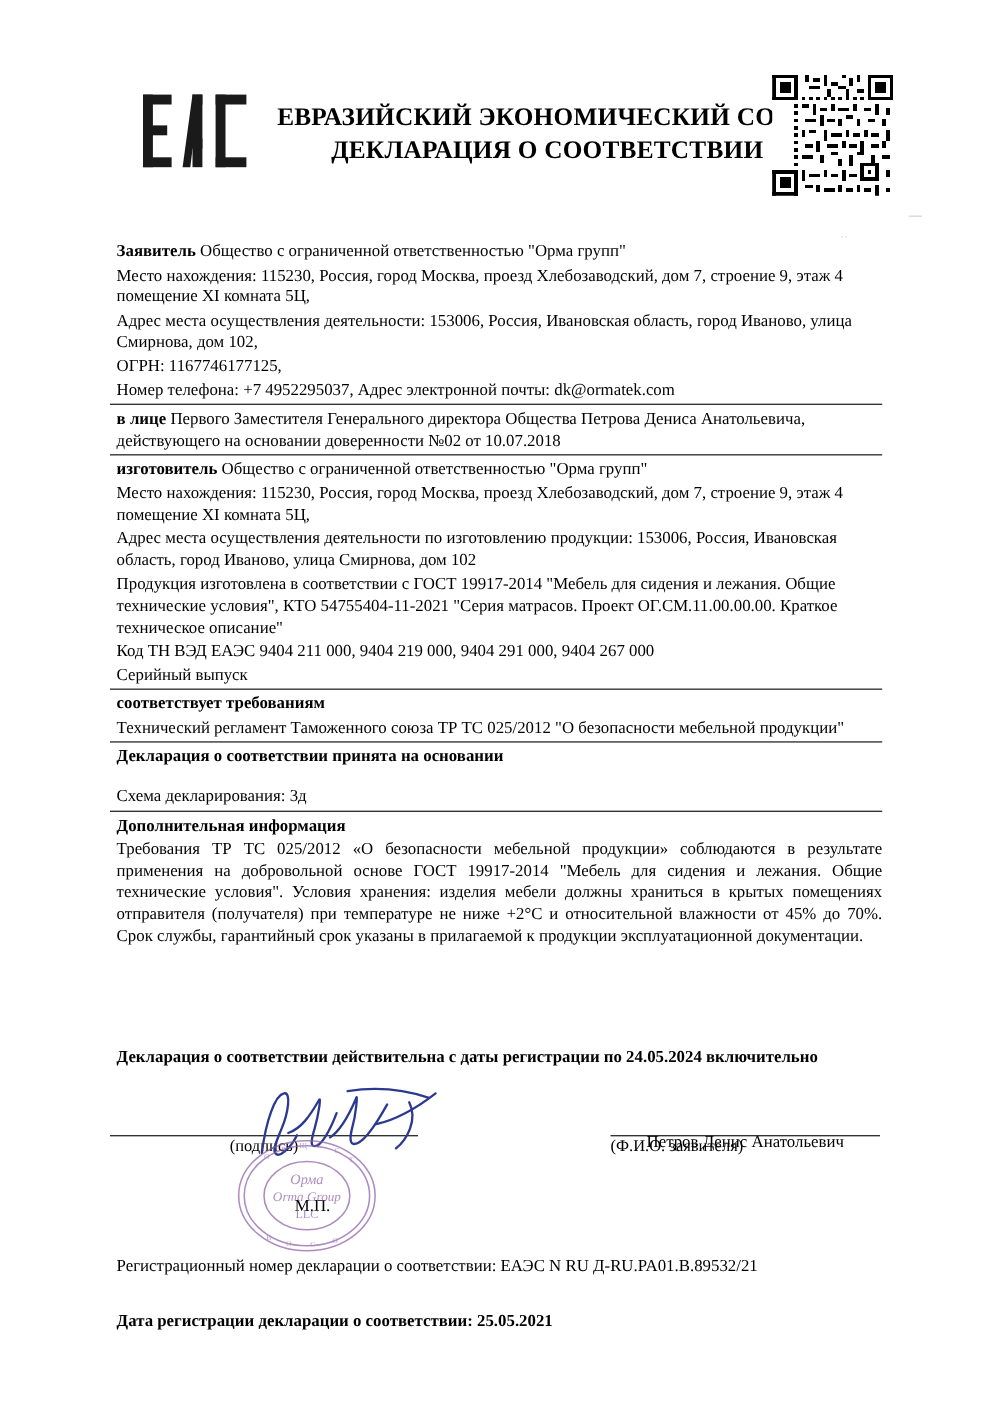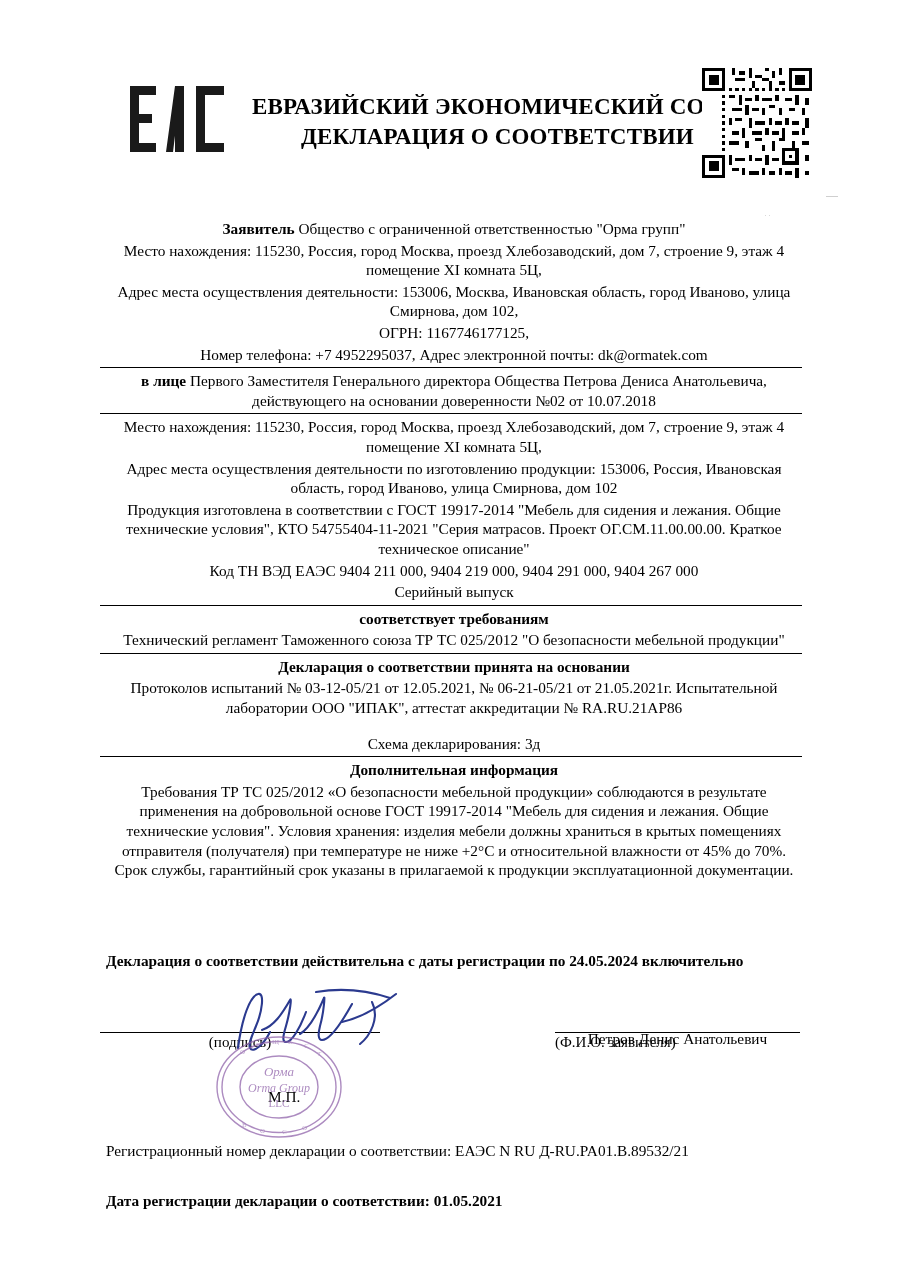--- a/index.html
+++ b/index.html
@@ -77,21 +77,20 @@
     position: absolute;
     left: 100px;
     top: 218px;
     width: 702px;
     font-size: 15.3px;
     line-height: 19.6px;
   }
   .doc p {
     margin: 0;
     padding: 1px 0 1px 6px;
-    text-align: center;
   }
   .b { font-weight: bold; }
   .just { text-align: justify; }
   .hr {
     border-top: 1px solid #000;
     height: 0;
     margin: 2px 0 2px 0;
   }
   .gap-md { height: 14px; }
 
@@ -341,49 +340,52 @@
   </div>
   <div class="side-tick"></div>
 
   <div class="doc">
 
     <p>
       <span class="b">Заявитель</span>
       <span>Общество с ограниченной ответственностью "Орма групп"</span>
     </p>
     <p>Место нахождения: 115230, Россия, город Москва, проезд Хлебозаводский, дом 7, строение 9, этаж 4 помещение XI комната 5Ц,</p>
-    <p>Адрес места осуществления деятельности: 153006, Москва, Ивановская область, город Иваново, улица Смирнова, дом 102,</p>
+    <p>Адрес места осуществления деятельности: 153006, Россия, Ивановская область, город Иваново, улица Смирнова, дом 102,</p>
     <p>ОГРН: 1167746177125,</p>
     <p>Номер телефона: +7 4952295037, Адрес электронной почты: dk@ormatek.com</p>
 
     <div class="hr"></div>
 
     <p>
       <span class="b">в лице</span>
       <span>Первого Заместителя Генерального директора Общества Петрова Дениса Анатольевича, действующего на основании доверенности №02 от 10.07.2018</span>
     </p>
 
     <div class="hr"></div>
 
 
+    <p>
+      <span class="b">изготовитель</span>
+      <span>Общество с ограниченной ответственностью "Орма групп"</span>
+    </p>
     <p>Место нахождения: 115230, Россия, город Москва, проезд Хлебозаводский, дом 7, строение 9, этаж 4 помещение XI комната 5Ц,</p>
     <p>Адрес места осуществления деятельности по изготовлению продукции: 153006, Россия, Ивановская область, город Иваново, улица Смирнова, дом 102</p>
     <p>Продукция изготовлена в соответствии с ГОСТ 19917-2014 "Мебель для сидения и лежания. Общие технические условия", КТО 54755404-11-2021 "Серия  матрасов. Проект ОГ.СМ.11.00.00.00. Краткое техническое описание"</p>
     <p>Код ТН ВЭД ЕАЭС 9404 211 000, 9404 219 000, 9404 291 000, 9404 267 000</p>
     <p>Серийный выпуск</p>
 
     <div class="hr"></div>
 
     <p class="b">соответствует требованиям</p>
     <p class="just">Технический регламент Таможенного союза ТР ТС 025/2012 "О безопасности мебельной продукции"</p>
 
     <div class="hr"></div>
 
     <p class="b">Декларация о соответствии принята на основании</p>
-    <p class="just">Протоколов испытаний № 03-12-05/21 от 12.05.2021, № 06-21-05/21  от 21.05.2021г. Испытательной лаборатории ООО "ИПАК", аттестат аккредитации № RA.RU.21АР86</p>
 
     <div class="gap-md"></div>
 
     <p>Схема декларирования: 3д</p>
 
     <div class="hr"></div>
 
     <p class="b">Дополнительная информация</p>
     <p class="just">Требования ТР ТС 025/2012 «О безопасности мебельной продукции» соблюдаются в результате применения на добровольной основе ГОСТ 19917-2014 "Мебель для сидения и лежания. Общие технические условия". Условия хранения: изделия мебели должны храниться в крытых помещениях отправителя (получателя) при температуре не ниже +2°С и относительной влажности от 45% до 70%. Срок службы, гарантийный срок указаны в прилагаемой к продукции эксплуатационной документации.</p>
   </div>
@@ -442,16 +444,16 @@
     </div>
   </div>
 
   <div class="reg-number">
     <span>Регистрационный номер декларации о соответствии:</span>
     <span>ЕАЭС N RU Д-RU.PA01.B.89532/21</span>
   </div>
 
   <div class="reg-date">
     <span>Дата регистрации декларации о соответствии:</span>
-    <span>01.05.2021</span>
+    <span>25.05.2021</span>
   </div>
 
 </div>
 
 </body></html>

